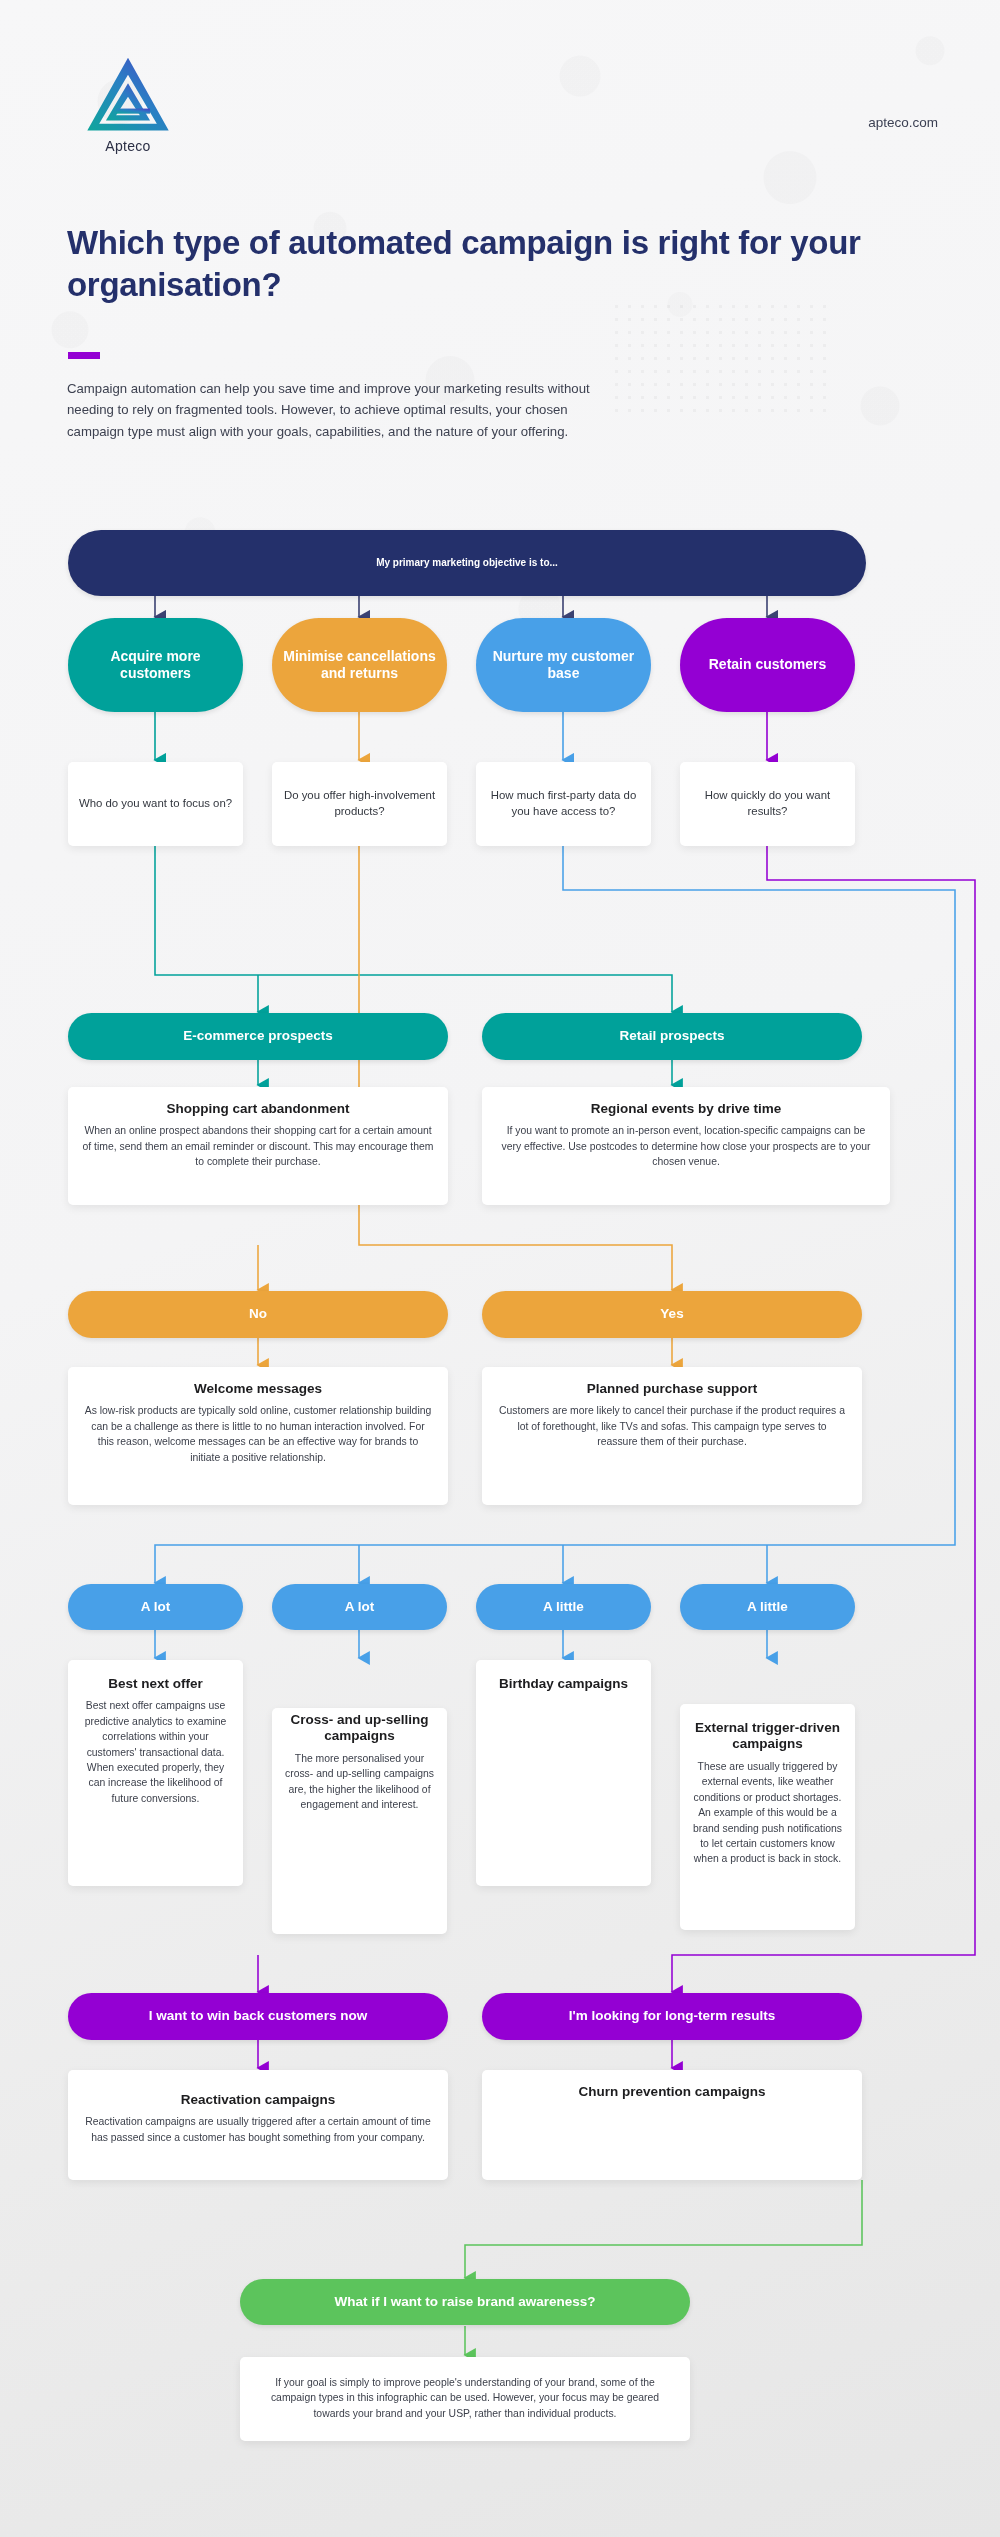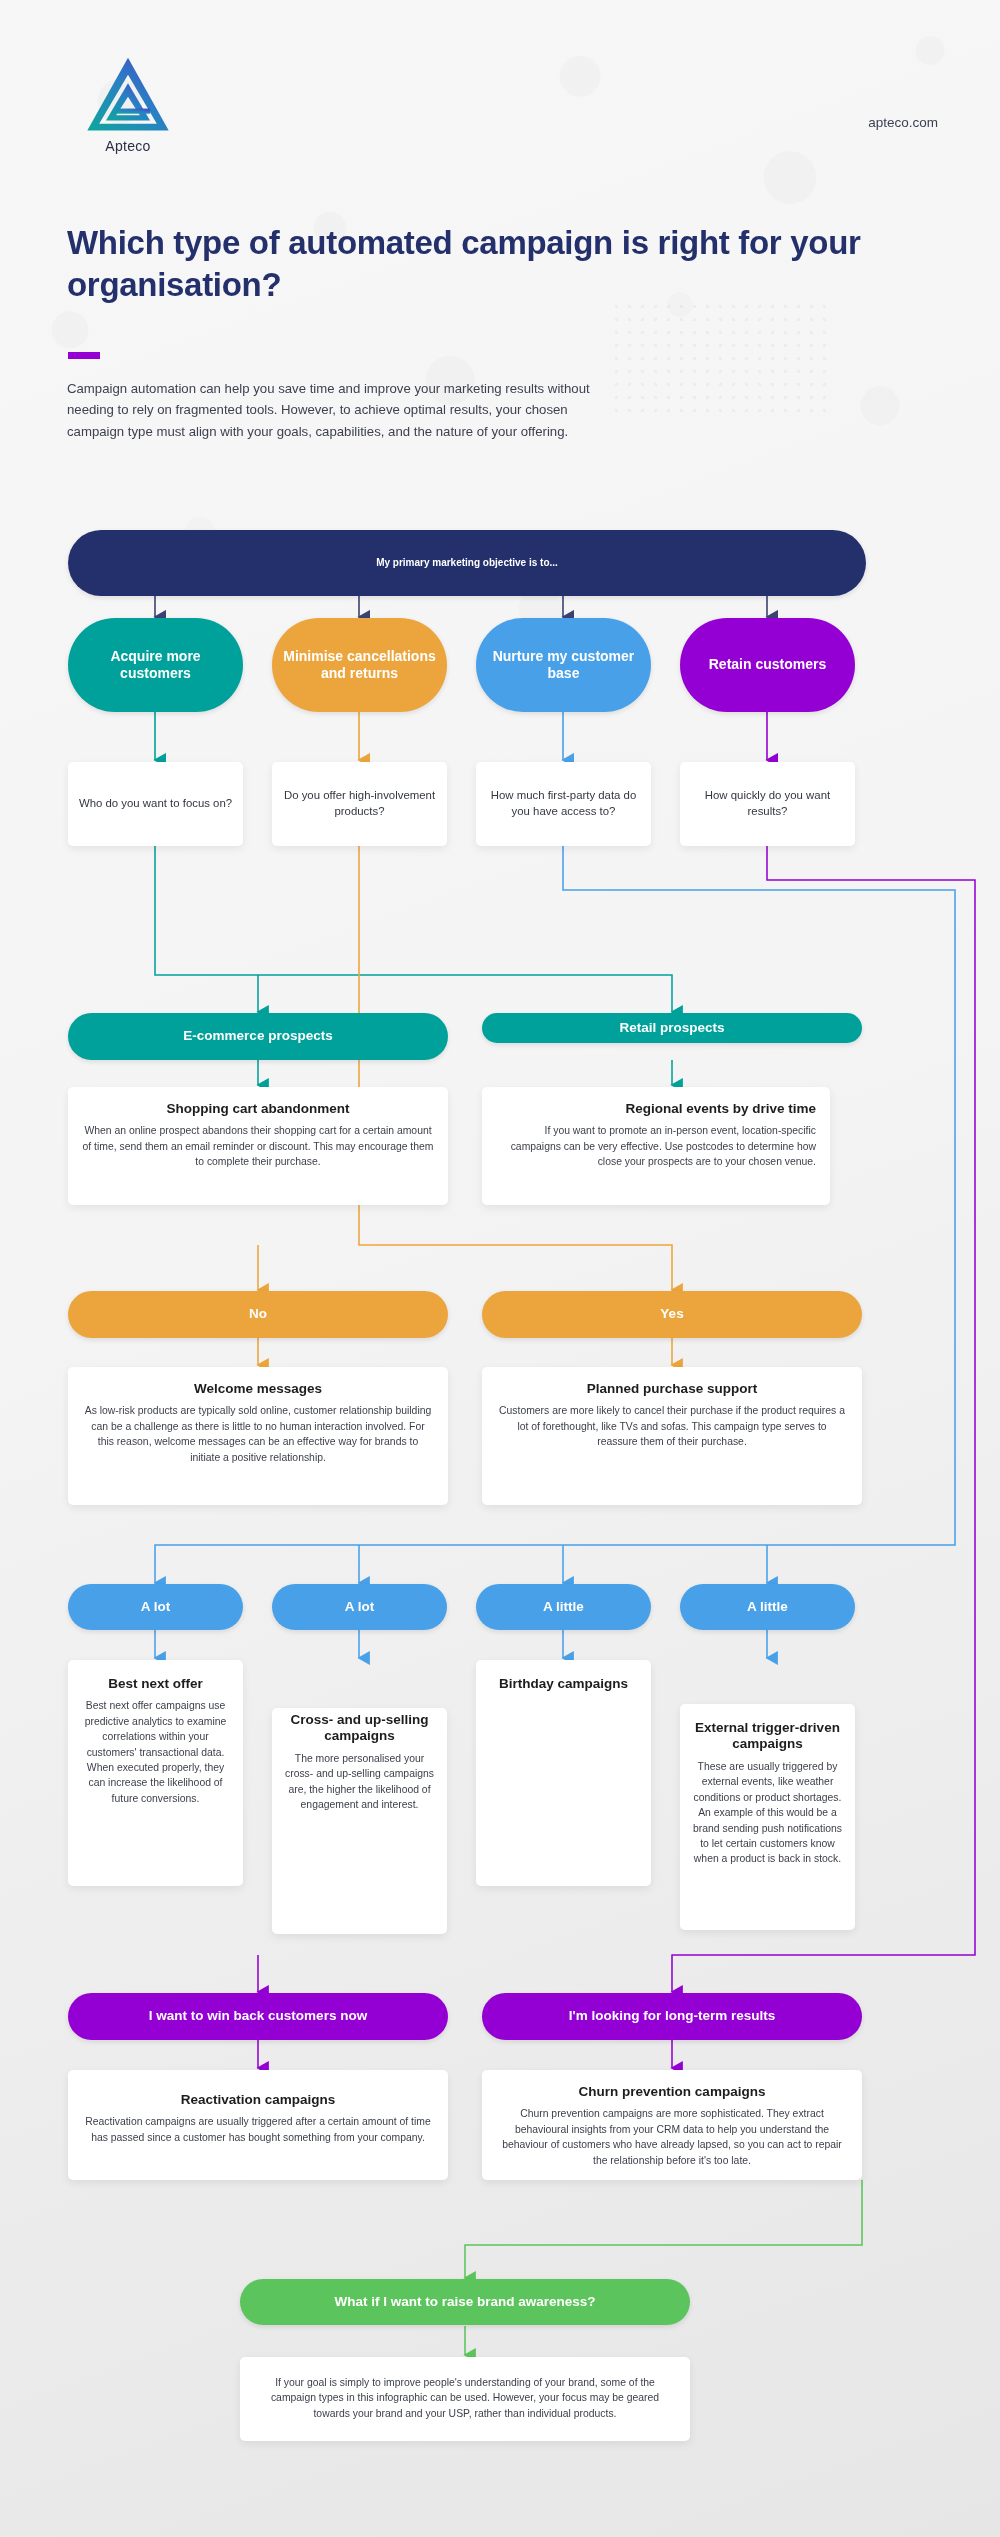--- a/index.html
+++ b/index.html
@@ -206,29 +206,29 @@
     <div class="qcard" style="left:476px; top:762px; width:175px; height:84px;">
       <span>How much first-party data do you have access to?</span>
     </div>
     <div class="qcard" style="left:680px; top:762px; width:175px; height:84px;">
       <span>How quickly do you want results?</span>
     </div>
 
     <div class="pill" style="left:68px; top:1013px; width:380px; height:47px; background:#00a19a; font-size:13.5px;">
       <span>E-commerce prospects</span>
     </div>
-    <div class="pill" style="left:482px; top:1013px; width:380px; height:30px; background:#00a19a; font-size:13.5px;">
+    <div class="pill" style="left:482px; top:1013px; width:380px; height:47px; background:#00a19a; font-size:13.5px;">
       <span>Retail prospects</span>
     </div>
 
     <div class="card" style="left:68px; top:1087px; width:380px; height:118px;">
       <h3>Shopping cart abandonment</h3>
       <p>When an online prospect abandons their shopping cart for a certain amount of time, send them an email reminder or discount. This may encourage them to complete their purchase.</p>
     </div>
-    <div class="card" style="left:482px; top:1087px; width:348px; height:118px;text-align:right;">
+    <div class="card" style="left:482px; top:1087px; width:408px; height:118px;">
       <h3>Regional events by drive time</h3>
       <p>If you want to promote an in-person event, location-specific campaigns can be very effective. Use postcodes to determine how close your prospects are to your chosen venue.</p>
     </div>
 
     <div class="pill" style="left:68px; top:1291px; width:380px; height:47px; background:#eca53c; font-size:13.5px;">
       <span>No</span>
     </div>
     <div class="pill" style="left:482px; top:1291px; width:380px; height:47px; background:#eca53c; font-size:13.5px;">
       <span>Yes</span>
     </div>
@@ -277,21 +277,20 @@
     <div class="pill" style="left:482px; top:1993px; width:380px; height:47px; background:#9400d3; font-size:13.5px;">
       <span>I'm looking for long-term results</span>
     </div>
 
     <div class="card" style="left:68px; top:2070px; width:380px; height:110px; padding-top:22px;">
       <h3>Reactivation campaigns</h3>
       <p>Reactivation campaigns are usually triggered after a certain amount of time has passed since a customer has bought something from your company.</p>
     </div>
     <div class="card" style="left:482px; top:2070px; width:380px; height:110px; padding-top:14px;">
       <h3>Churn prevention campaigns</h3>
-      <p>Churn prevention campaigns are more sophisticated. They extract behavioural insights from your CRM data to help you understand the behaviour of customers who have already lapsed, so you can act to repair the relationship before it's too late.</p>
     </div>
 
     <div class="pill" style="left:240px; top:2279px; width:450px; height:46px; background:#5cc45c; font-size:13.5px;">
       <span>What if I want to raise brand awareness?</span>
     </div>
     <div class="card" style="left:240px; top:2357px; width:450px; height:84px; padding-top:18px;">
       <p>If your goal is simply to improve people's understanding of your brand, some of the campaign types in this infographic can be used. However, your focus may be geared towards your brand and your USP, rather than individual products.</p>
     </div>
 
   </div>

